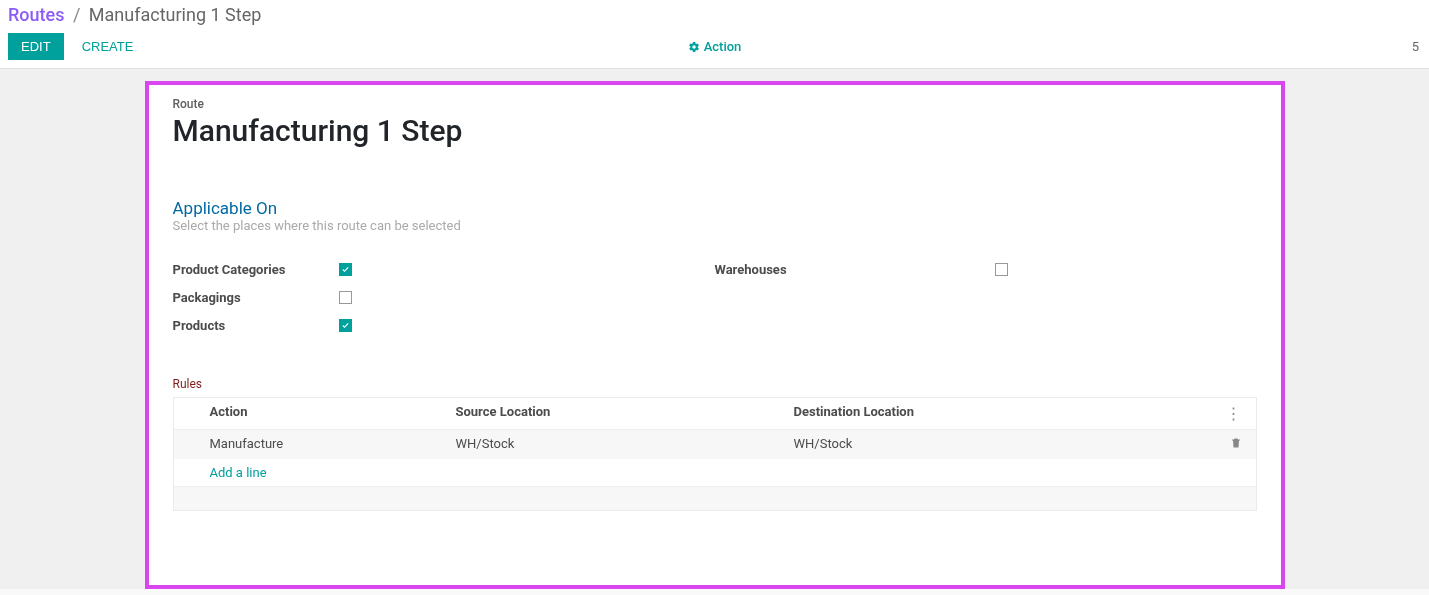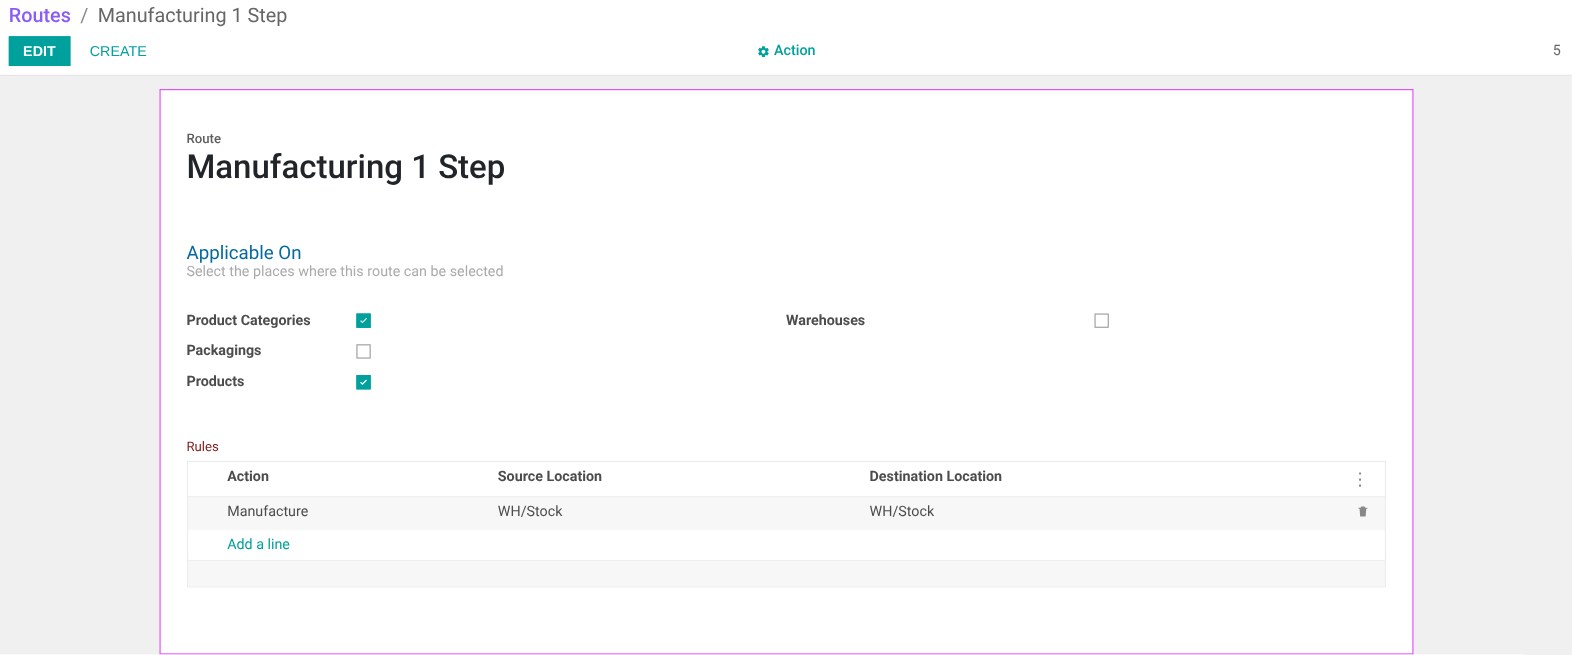--- a/index.html
+++ b/index.html
@@ -28,21 +28,21 @@
     padding: 8px 8px;
     border-bottom: 1px solid #dee2e6;
   }
   .cp-left { display: flex; align-items: center; gap: 14px; }
   .btn-edit {
     background: #00a09d;
     color: #fff;
     border: 1px solid #00a09d;
     padding: 5px 12px;
     font-size: 13px;
-    font-weight: 700;
+    font-weight: 400;
     cursor: pointer;
   }
   .btn-create {
     background: transparent;
     color: #00a09d;
     border: none;
     padding: 5px 4px;
     font-size: 13px;
     font-weight: 500;
     cursor: pointer;
@@ -64,31 +64,31 @@
   .form-sheet-bg {
     background: #f0f0f0;
     min-height: 520px;
     padding: 12px 0 0 0;
     display: flex;
     justify-content: center;
   }
   .form-sheet {
     background: #fff;
     width: 1140px;
-    border: 1px solid #d946ef;
-    padding: 37px 24px 60px 24px;
+    border: 4px solid #d946ef;
+    padding: 12px 24px 60px 24px;
   }
   .field-label-small { font-size: 12px; color: #5f5f5f; font-weight:500; margin-bottom: 2px;}
   .page-title { font-size: 30px; color: #212529; font-weight: 500; margin-bottom: 50px;}
   .section-label { font-size: 17px; font-weight: 400; color: #0369a1; margin-top: 30px;}
   .section-desc { font-size: 13px; color: #aaa; margin-top: 0; margin-bottom: 22px;}
   .cols { display: flex; }
   .col { flex: 1; }
   .field-row { display: flex; align-items: center; height: 28px; }
-  .field-row .lbl { width: 154px; font-weight: 700; font-size: 13px; color: #4c4c4c;}
+  .field-row .lbl { width: 166px; font-weight: 700; font-size: 13px; color: #4c4c4c;}
   .chk {
     width: 13px; height: 13px; border: 1px solid #999; display: inline-flex;
     align-items: center; justify-content: center; background: #fff;
   }
   .chk.checked { background: #00a09d; border-color: #00a09d; }
   .chk.checked svg { width: 9px; height: 9px; }
   .rules-label { font-size: 12px; color: #7f1d1d; margin-top: 38px; margin-bottom: 6px;}
   .rules-table { border: 1px solid #e9ecef; }
   .rules-header { display: flex; padding: 6px 0; }
   .rules-row { display: flex; padding: 6px 0; }

